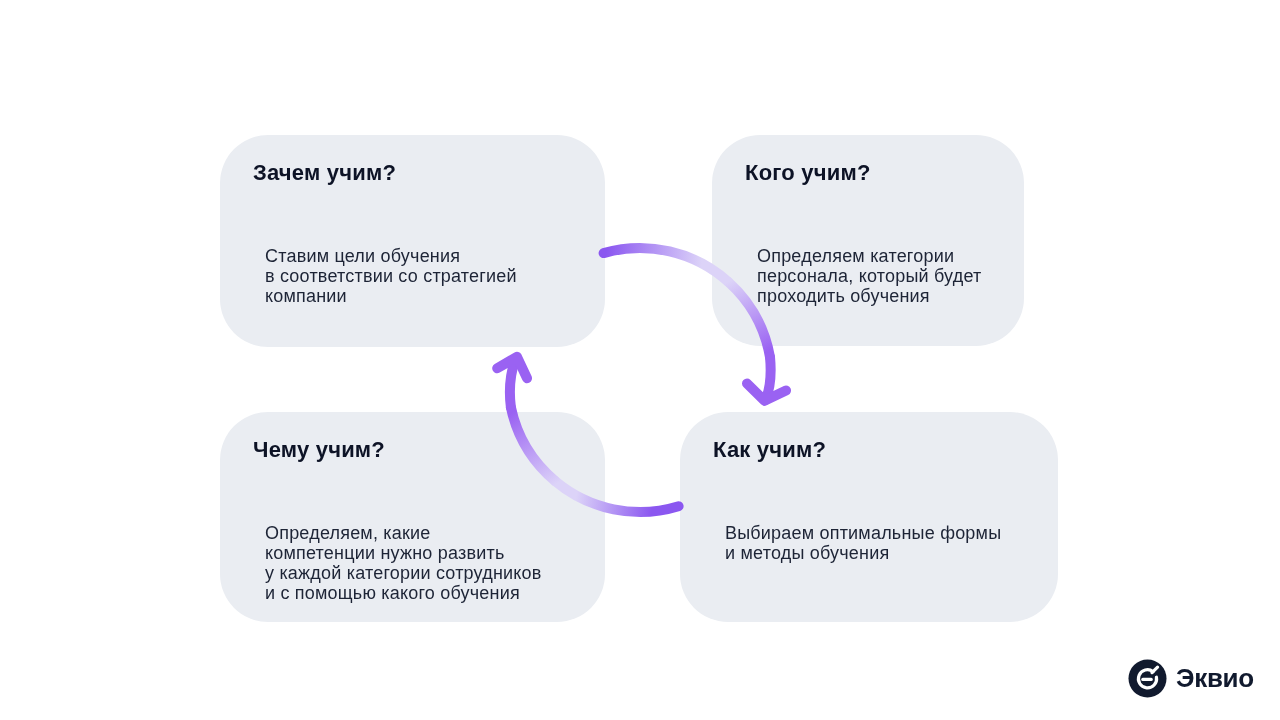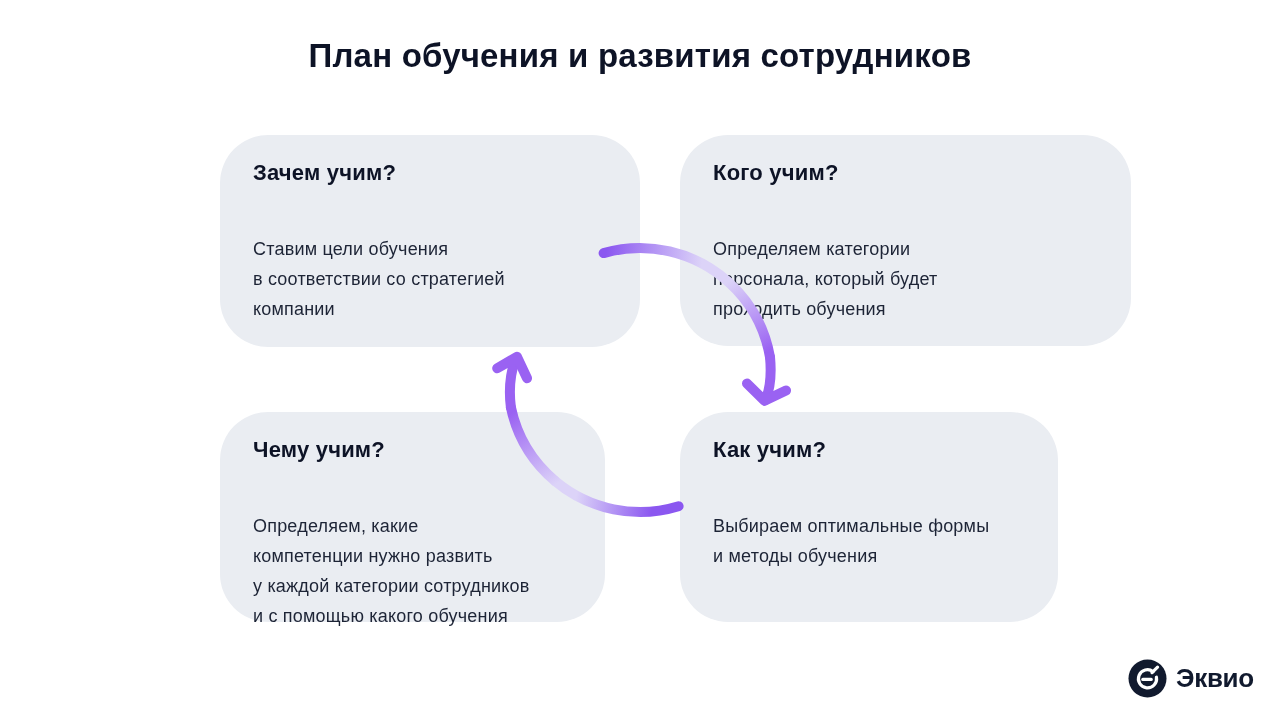--- a/index.html
+++ b/index.html
@@ -20,32 +20,32 @@
   }
   .page-title{
     position:absolute;left:0;right:0;top:36px;margin:0;
     text-align:center;font-size:33px;line-height:1.2;font-weight:bold;
     letter-spacing:.2px;color:var(--heading-ink,#0D1326);
   }
   .card{
     position:absolute;background:var(--card-bg,#EAEDF2);
     border-radius:48px;z-index:1;
   }
-  .card-tl{left:220px;top:135px;width:385px;height:212px;padding-left:35px;}
-  .card-tr{left:680px;top:135px;width:451px;height:211px;}
+  .card-tl{left:220px;top:135px;width:385px;height:212px;}
+  .card-tr{left:712px;top:135px;width:312px;height:211px;}
   .card-bl{left:220px;top:412px;width:385px;height:210px;}
   .card-br{left:680px;top:412px;width:378px;height:210px;}
   .card h2{
     position:absolute;left:33px;top:24px;margin:0;
     font-size:22px;line-height:1.3;font-weight:bold;letter-spacing:.2px;
     color:var(--heading-ink,#0D1326);
   }
   .card p{
-    position:absolute;left:33px;right:18px;top:99px;margin:0;
-    font-size:18px;line-height:30px;letter-spacing:.2px;
+    position:absolute;left:33px;right:18px;top:99px;margin:12px;
+    font-size:18px;line-height:20px;letter-spacing:.2px;
     color:var(--body-ink,#1D2436);white-space:pre-line;
   }
   .cycle{position:absolute;left:0;top:0;z-index:2;pointer-events:none;}
   .cycle path{fill:none;stroke-width:10;stroke-linecap:round;stroke-linejoin:round;}
   .cycle .solid{stroke:var(--purple-strong,#9A62F2);}
   .st-dark{stop-color:var(--purple,#8B57F0);}
   .st-light{stop-color:var(--purple-light,#DCD3F8);}
   .st-strong{stop-color:var(--purple-strong,#9A62F2);}
   .logo{
     position:absolute;left:1128px;top:659px;height:39px;z-index:3;
@@ -55,21 +55,20 @@
     font-size:26px;font-weight:bold;letter-spacing:-.3px;
     color:var(--logo-ink,#111A2E);
   }
   .logo-icon path{fill:none;stroke:#fff;stroke-width:3.3;stroke-linecap:round;}
 </style>
 </head>
 <body>
 
 <div class="canvas">
 
-  <h1 class="page-title">План обучения и развития сотрудников</h1>
 
   <svg class="cycle" width="1280" height="720" viewBox="0 0 1280 720" aria-hidden="true">
     <defs>
       <linearGradient id="gA1" gradientUnits="userSpaceOnUse" x1="606" y1="253" x2="702" y2="262">
         <stop offset="0" class="st-dark" stop-color="#8B57F0"></stop>
         <stop offset="1" class="st-light" stop-color="#DCD3F8"></stop>
       </linearGradient>
       <linearGradient id="gA2" gradientUnits="userSpaceOnUse" x1="728" y1="282" x2="766" y2="352">
         <stop offset="0" class="st-light" stop-color="#DCD3F8"></stop>
         <stop offset="1" class="st-strong" stop-color="#9A62F2"></stop>

